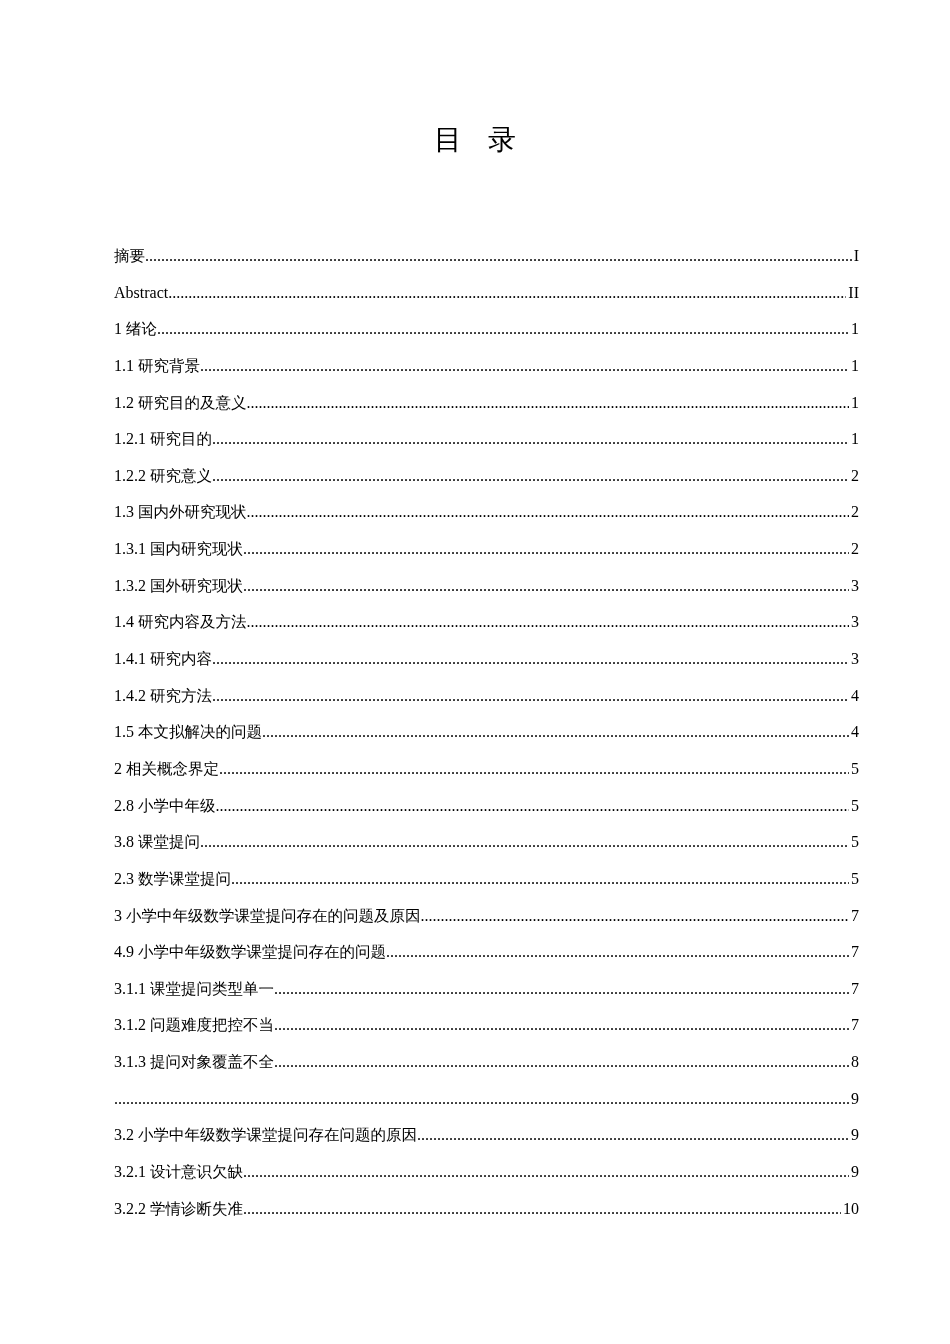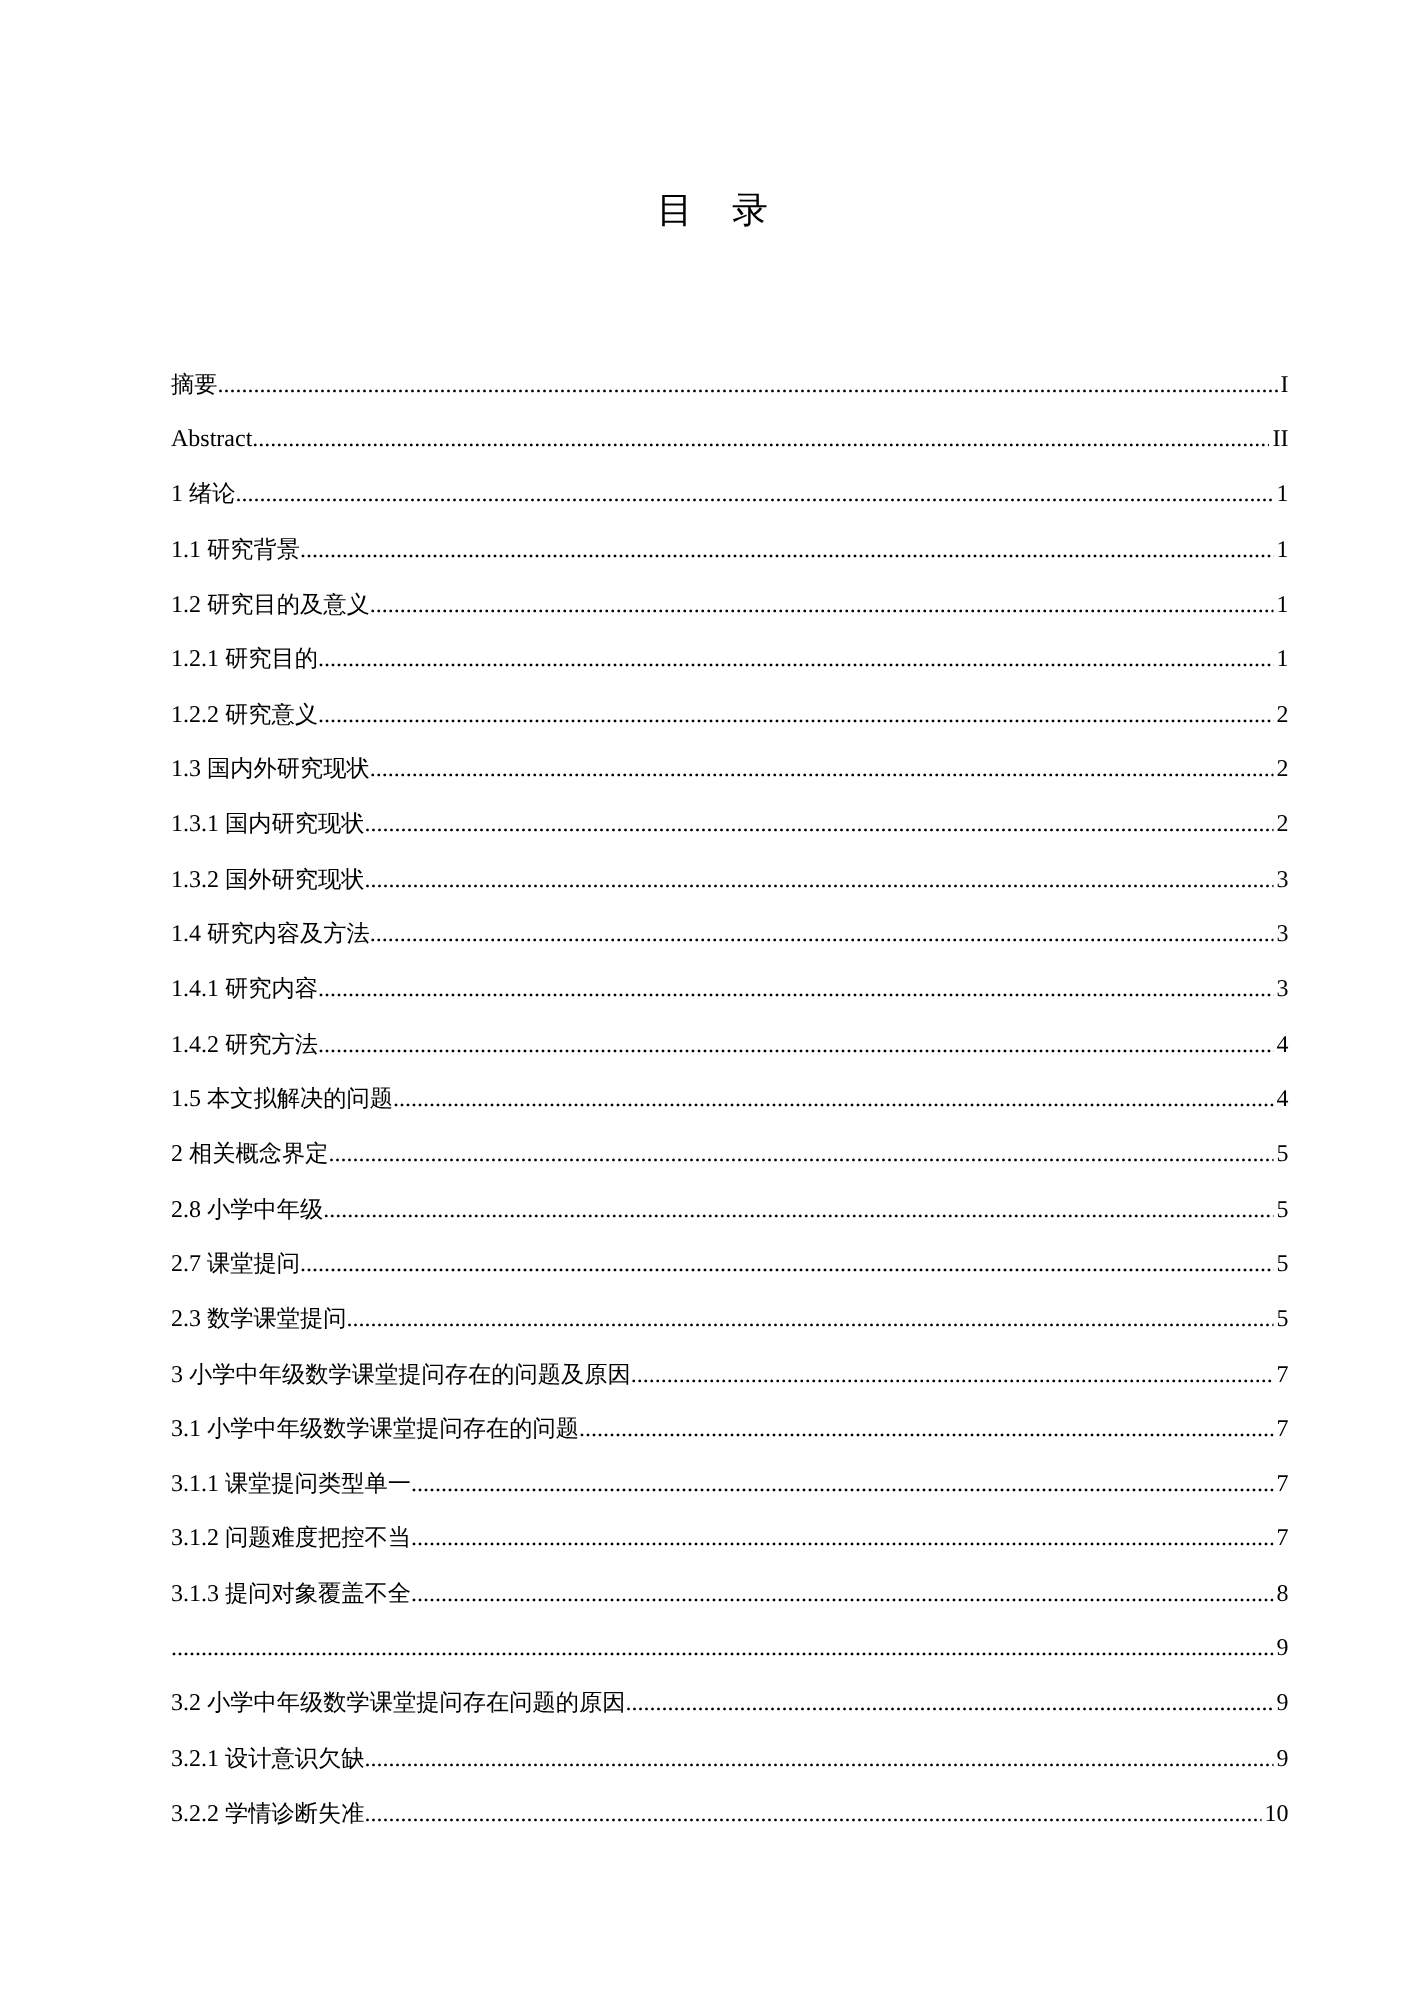--- a/index.html
+++ b/index.html
@@ -21,21 +21,21 @@
       width: 950px; height: 1344px;
       background: #ffffff;
     }
     .toc-title {
       position: absolute;
       top: 122px;
       left: 0;
       width: 950px;
       text-align: center;
       font-family: "DejaVu Sans", "Liberation Sans", sans-serif;
-      font-size: 24px;
+      font-size: 28px;
       letter-spacing: 0;
       line-height: 36px;
     }
     .toc-title .ch { display: inline-block; }
     .toc-title .gap { display: inline-block; width: 26px; }
     .toc-list {
       position: absolute;
       left: 114px;
       top: 238px;
       width: 745px;
@@ -160,36 +160,36 @@
     <span class="toc-label"><span class="num">2 </span><span class="cjk">相关概念界定</span></span>
     <span class="toc-leader"></span>
     <span class="toc-page">5</span>
   </li>
       <li class="toc-row">
     <span class="toc-label"><span class="num">2.8 </span><span class="cjk">小学中年级</span></span>
     <span class="toc-leader"></span>
     <span class="toc-page">5</span>
   </li>
       <li class="toc-row">
-    <span class="toc-label"><span class="num">2.7 </span><span class="cjk">课堂提问</span></span>
+    <span class="toc-label"><span class="num">3.8 </span><span class="cjk">课堂提问</span></span>
     <span class="toc-leader"></span>
     <span class="toc-page">5</span>
   </li>
       <li class="toc-row">
     <span class="toc-label"><span class="num">2.3 </span><span class="cjk">数学课堂提问</span></span>
     <span class="toc-leader"></span>
     <span class="toc-page">5</span>
   </li>
       <li class="toc-row">
     <span class="toc-label"><span class="num">3 </span><span class="cjk">小学中年级数学课堂提问存在的问题及原因</span></span>
     <span class="toc-leader"></span>
     <span class="toc-page">7</span>
   </li>
       <li class="toc-row">
-    <span class="toc-label"><span class="num">3.1 </span><span class="cjk">小学中年级数学课堂提问存在的问题</span></span>
+    <span class="toc-label"><span class="num">4.9 </span><span class="cjk">小学中年级数学课堂提问存在的问题</span></span>
     <span class="toc-leader"></span>
     <span class="toc-page">7</span>
   </li>
       <li class="toc-row">
     <span class="toc-label"><span class="num">3.1.1 </span><span class="cjk">课堂提问类型单一</span></span>
     <span class="toc-leader"></span>
     <span class="toc-page">7</span>
   </li>
       <li class="toc-row">
     <span class="toc-label"><span class="num">3.1.2 </span><span class="cjk">问题难度把控不当</span></span>

